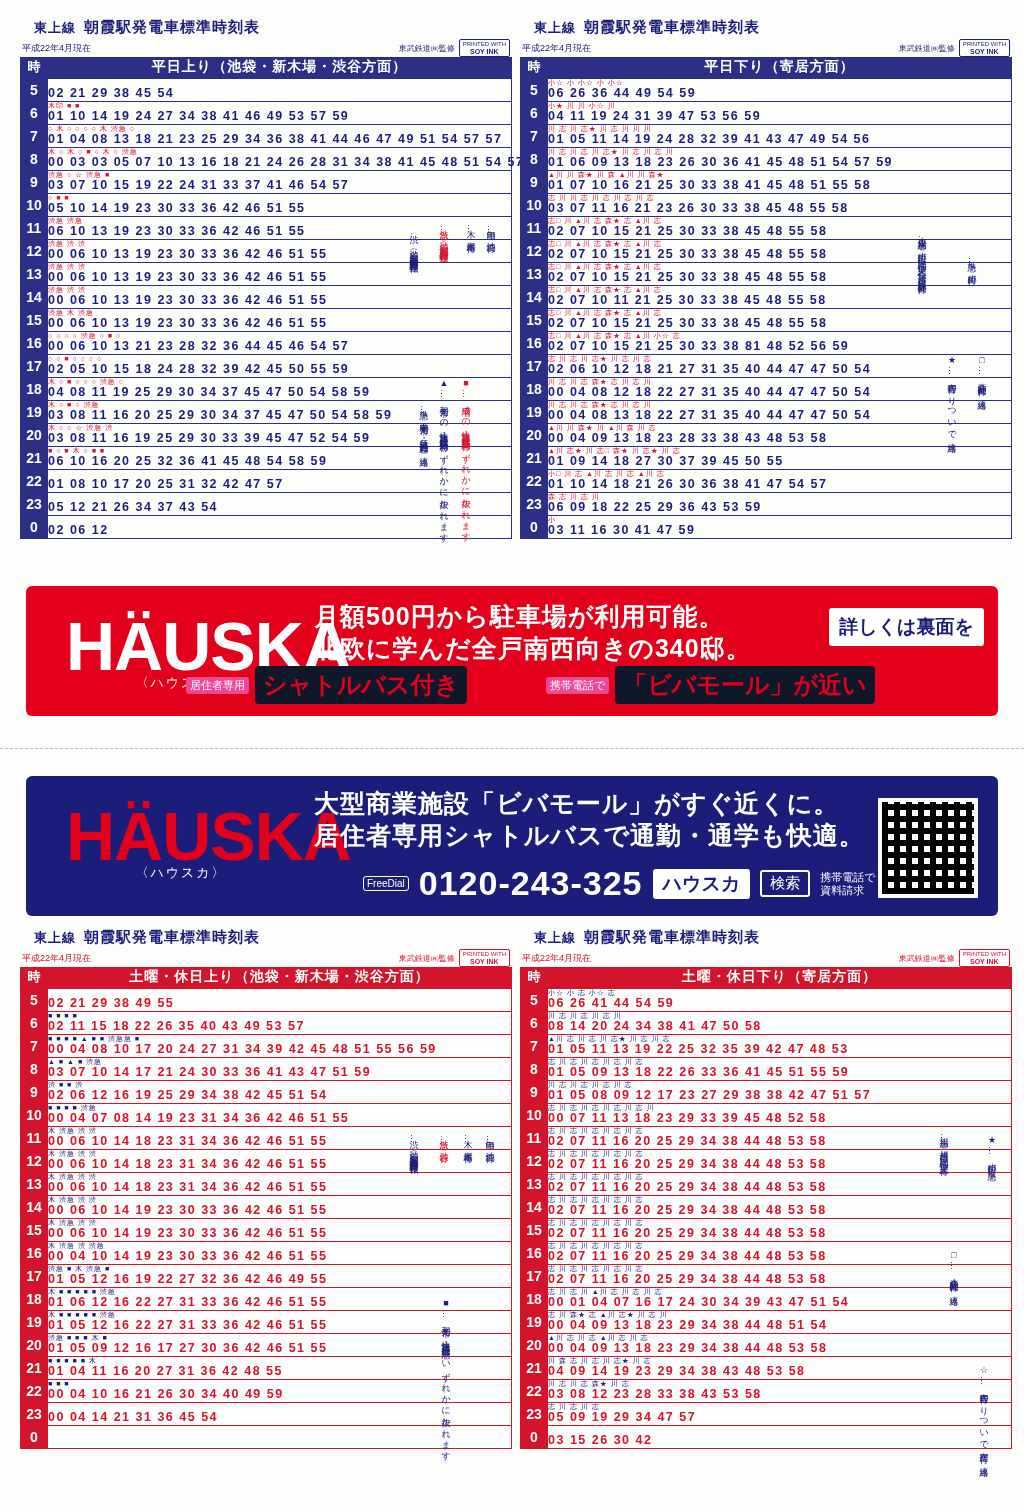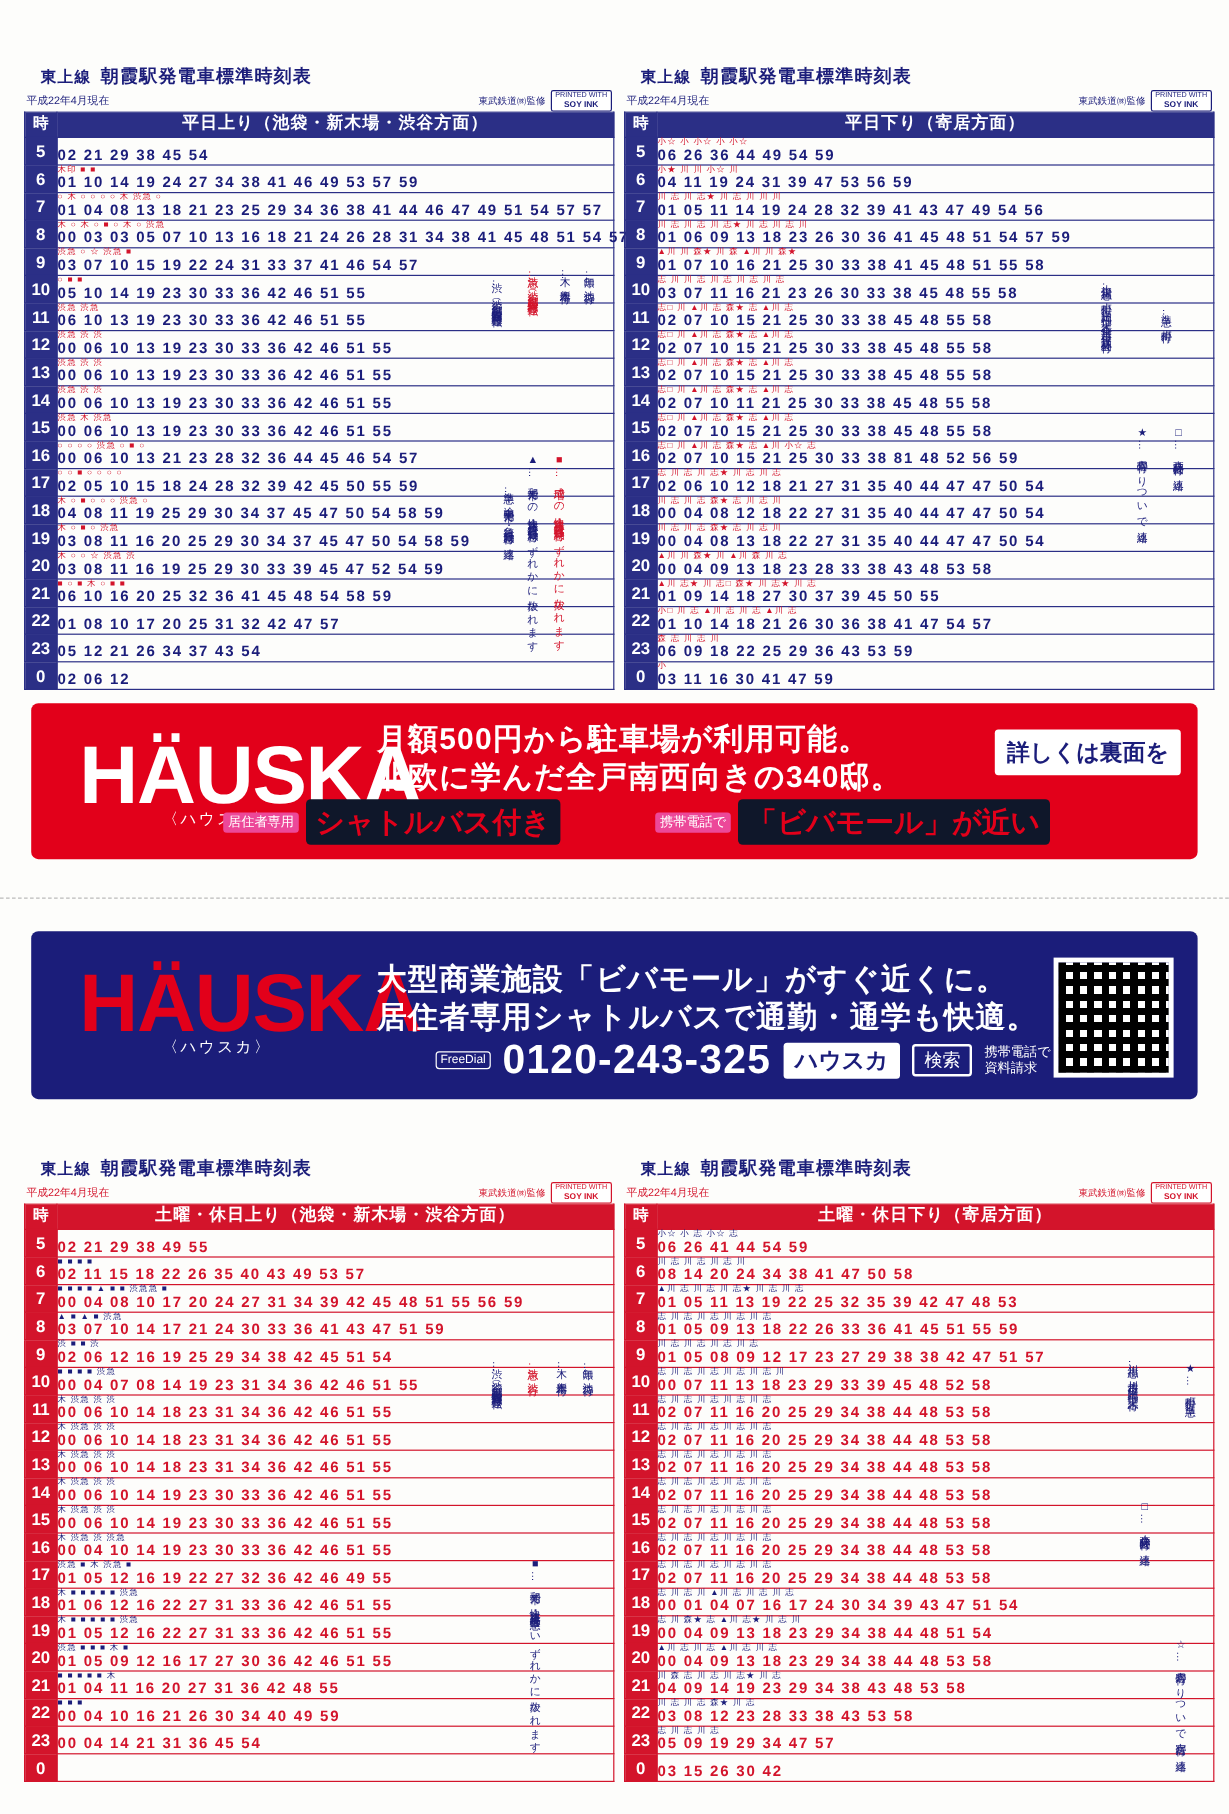--- a/index.html
+++ b/index.html
@@ -10,21 +10,21 @@
     color:#1b1d7a;
     position:relative;
     overflow:hidden;
   }
   .sheet{position:absolute;left:0;top:0;width:1024px;}
 
   
   .panel{position:absolute;width:492px;}
   .panel .hdr-line{display:flex;align-items:flex-end;gap:8px;padding-left:14px;}
   .hdr-line .line-name{font-size:13px;font-weight:bold;letter-spacing:1px;}
-  .hdr-line .stn{font-size:15px;font-weight:bold;letter-spacing:1px;margin-top:36px;}
+  .hdr-line .stn{font-size:15px;font-weight:bold;letter-spacing:1px;}
   .sub-line{display:flex;justify-content:space-between;align-items:center;font-size:9px;margin-top:2px;padding:0 2px;}
   .sub-line .right{display:flex;align-items:center;gap:4px;font-size:8px;}
   .soy{border:1px solid #1b1d7a;border-radius:2px;padding:0 3px;font-size:6px;line-height:8px;text-align:center;background:#fff;}
   .soy b{display:block;font-size:7px;}
 
   table.tt{border-collapse:collapse;width:492px;table-layout:fixed;}
   table.tt td{border:1px solid #2b2f86;vertical-align:top;padding:0;}
   .dir-head{background:#2b2f86;color:#ffffff;text-align:center;font-size:14px;font-weight:bold;letter-spacing:1px;height:20px;}
   .hr-head{background:#2b2f86;color:#fff;text-align:center;font-size:13px;font-weight:bold;width:26px;}
   .hr-cell{background:#2b2f86;color:#fff;text-align:center;font-size:14px;font-weight:bold;width:26px;height:22px;line-height:22px;}
@@ -430,21 +430,21 @@
     </div>
   </div>
 
   <div class="divider" style="top:748px;"></div>
 
   <div class="ad2">
     <div style="position:absolute;left:40px;top:22px;text-align:center;width:230px;color:#e2001a;">
       <div class="logo">HÄUSKA</div>
       <div class="logo-sub" style="color:#fff;">〈ハウスカ〉</div>
     </div>
-    <div style="position:absolute;left:288px;top:24px;">
+    <div style="position:absolute;left:288px;top:11px;">
       <div class="ad-copy">大型商業施設「ビバモール」がすぐ近くに。</div>
       <div class="ad-copy">居住者専用シャトルバスで通勤・通学も快適。</div>
     </div>
     <div style="position:absolute;left:292px;top:88px;display:flex;align-items:center;gap:10px;margin-left:45px;">
       <span style="font-size:10px;border:1px solid #fff;border-radius:3px;padding:1px 3px;">FreeDial</span>
       <span class="tel">0120-243-325</span>
       <span class="searchbox">ハウスカ</span>
       <span class="searchbtn">検索</span>
       <span style="font-size:11px;line-height:13px;">
         <span>携帯電話で</span><br>

